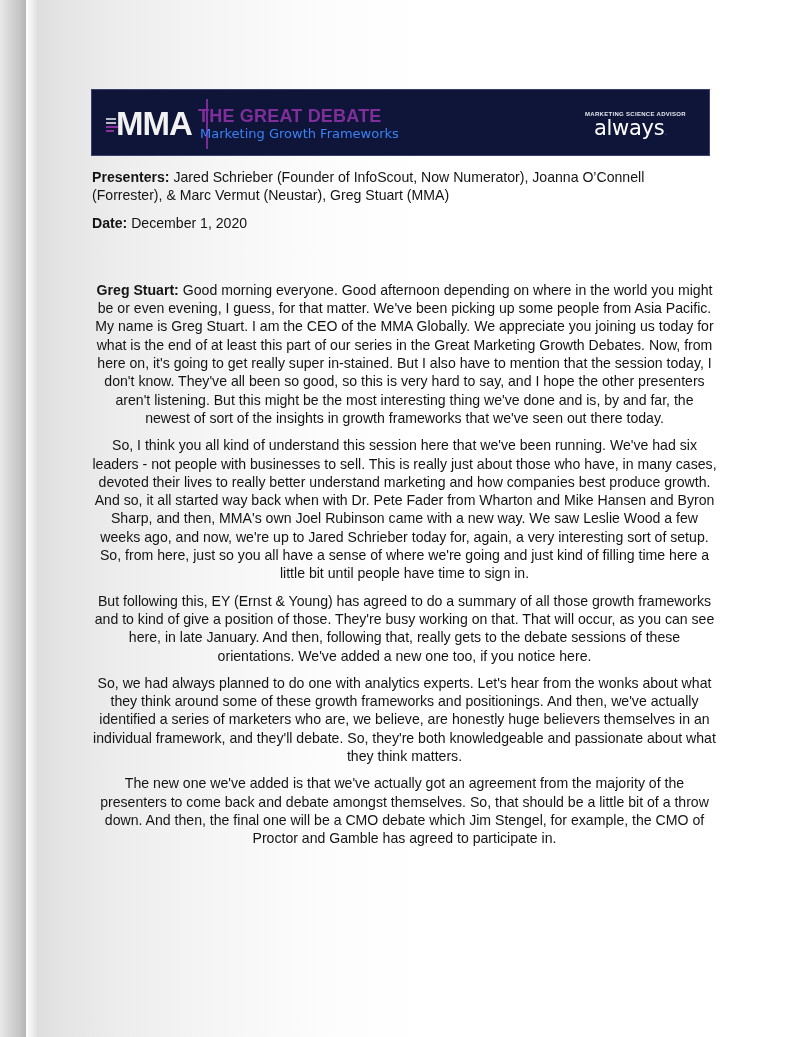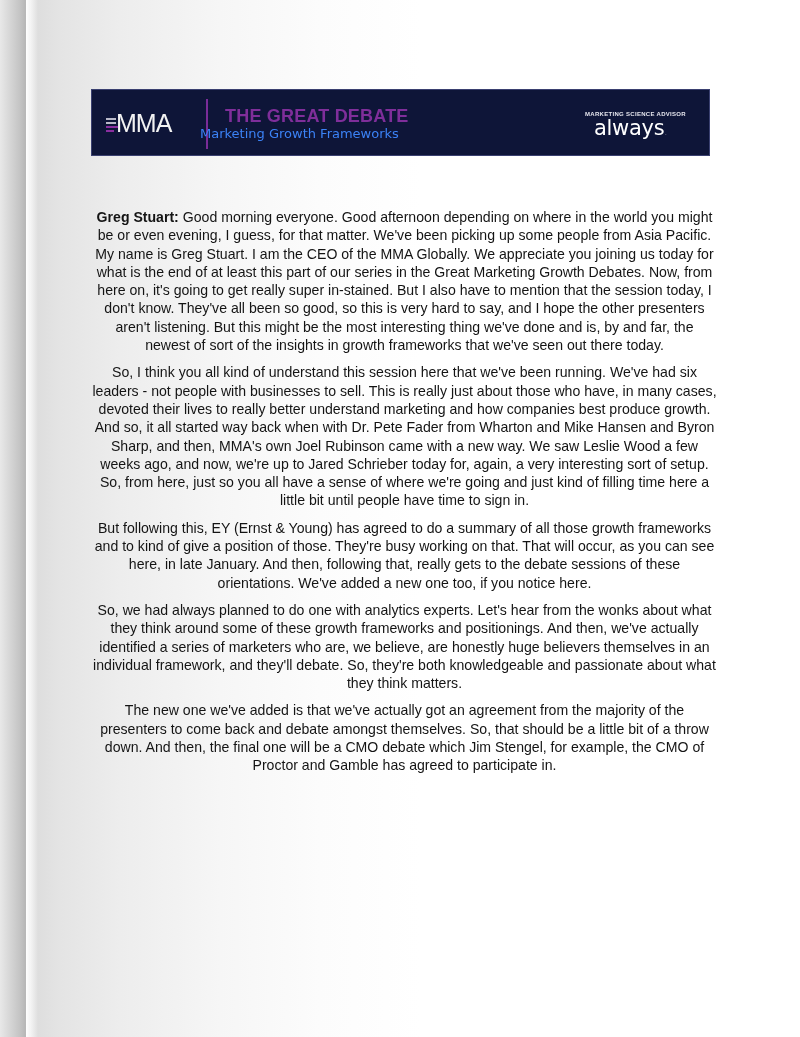--- a/index.html
+++ b/index.html
@@ -62,37 +62,37 @@
       left: 0;
       height: 2px;
       background: #b9b9c9;
     }
     .mma-bars .b1 { top: 0; width: 10px; }
     .mma-bars .b2 { top: 4px; width: 10px; }
     .mma-bars .b3 { top: 8px; width: 12px; background: #8a2ea0; }
     .mma-bars .b4 { top: 12px; width: 8px; background: #8a2ea0; }
     .mma-text {
       font-family: "Liberation Sans", sans-serif;
-      font-weight: normal;
-      font-size: 25px;
+      font-weight: bold;
+      font-size: 33px;
       color: #f2f2f2;
       letter-spacing: -1px;
       line-height: 1;
     }
     .banner-divider {
       position: absolute;
       left: 114px;
       top: 9px;
       width: 2px;
       height: 50px;
       background: #7a2c98;
     }
     .debate-title {
       position: absolute;
-      left: 133px;
+      left: 106px;
       top: 17px;
       font-family: "Liberation Sans", sans-serif;
       font-weight: bold;
       font-size: 18px;
       color: #7f2e9a;
       letter-spacing: 0.2px;
       line-height: 1;
     }
     .debate-subtitle {
       position: absolute;
@@ -180,21 +180,23 @@
     </div>
     <div class="banner-divider"></div>
     <div class="debate-title">THE GREAT DEBATE</div>
     <div class="debate-subtitle">Marketing Growth Frameworks</div>
     <div class="advisor-label">MARKETING SCIENCE ADVISOR</div>
     <div class="neustar-logo"><span>always</span><span class="tm">.</span></div>
   </div>
 
   <div class="content">
 
-
+    <p class="meta-line"><span class="label">Presenters:</span><span> Jared Schrieber (Founder of InfoScout, Now Numerator), Joanna O’Connell (Forrester), &amp; Marc Vermut (Neustar), Greg Stuart (MMA)</span></p>
+
+    <p class="meta-line"><span class="label">Date:</span><span> December 1, 2020</span></p>
 
     <div class="gap"></div>
 
     <p class="para"><span class="label">Greg Stuart:</span><span> Good morning everyone. Good afternoon depending on where in the world you might be or even evening, I guess, for that matter. We've been picking up some people from Asia Pacific. My name is Greg Stuart. I am the CEO of the MMA Globally. We appreciate you joining us today for what is the end of at least this part of our series in the Great Marketing Growth Debates. Now, from here on, it's going to get really super in-stained. But I also have to mention that the session today, I don't know. They've all been so good, so this is very hard to say, and I hope the other presenters aren't listening. But this might be the most interesting thing we've done and is, by and far, the newest of sort of the insights in growth frameworks that we've seen out there today.</span></p>
 
     <p class="para"><span>So, I think you all kind of understand this session here that we've been running. We've had six leaders - not people with businesses to sell. This is really just about those who have, in many cases, devoted their lives to really better understand marketing and how companies best produce growth. And so, it all started way back when with Dr. Pete Fader from Wharton and Mike Hansen and Byron Sharp, and then, MMA's own Joel Rubinson came with a new way. We saw Leslie Wood a few weeks ago, and now, we're up to Jared Schrieber today for, again, a very interesting sort of setup. So, from here, just so you all have a sense of where we're going and just kind of filling time here a little bit until people have time to sign in.</span></p>
 
     <p class="para"><span>But following this, EY (Ernst &amp; Young) has agreed to do a summary of all those growth frameworks and to kind of give a position of those. They're busy working on that. That will occur, as you can see here, in late January. And then, following that, really gets to the debate sessions of these orientations. We've added a new one too, if you notice here.</span></p>
 
     <p class="para"><span>So, we had always planned to do one with analytics experts. Let's hear from the wonks about what they think around some of these growth frameworks and positionings. And then, we've actually identified a series of marketers who are, we believe, are honestly huge believers themselves in an individual framework, and they'll debate. So, they're both knowledgeable and passionate about what they think matters.</span></p>

